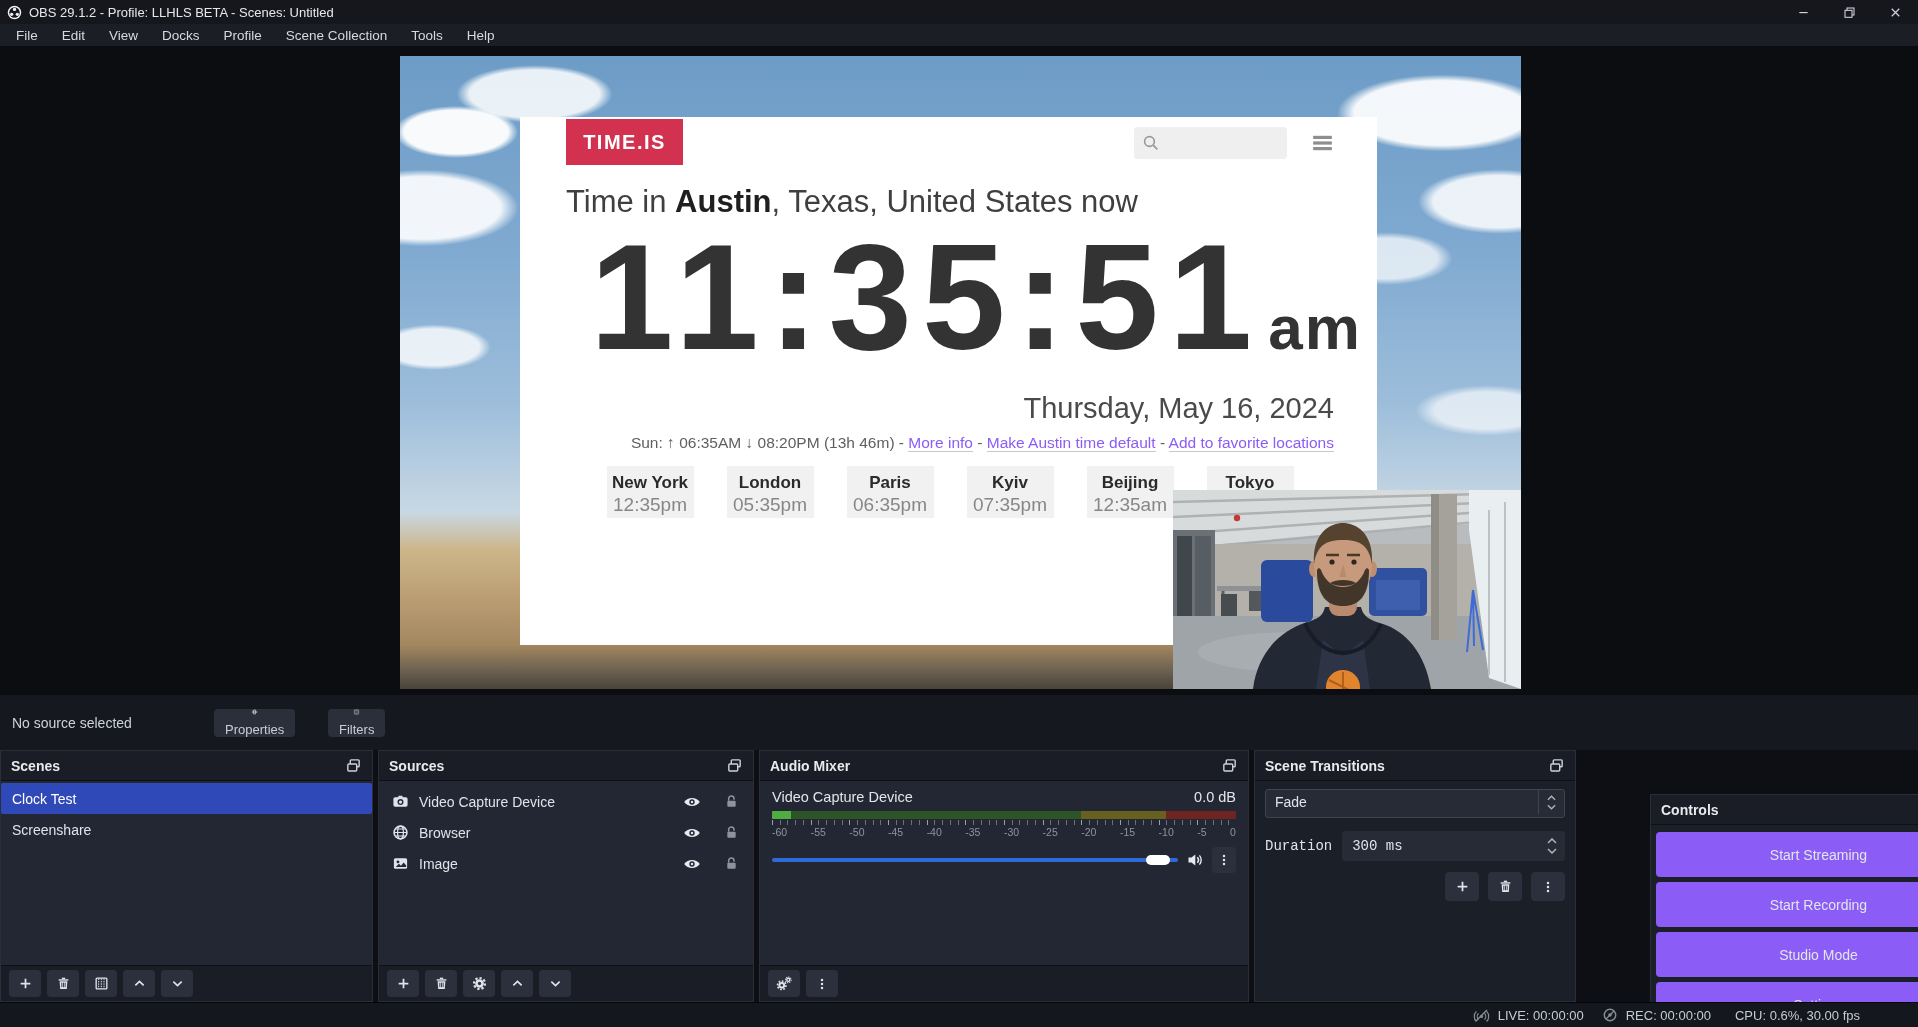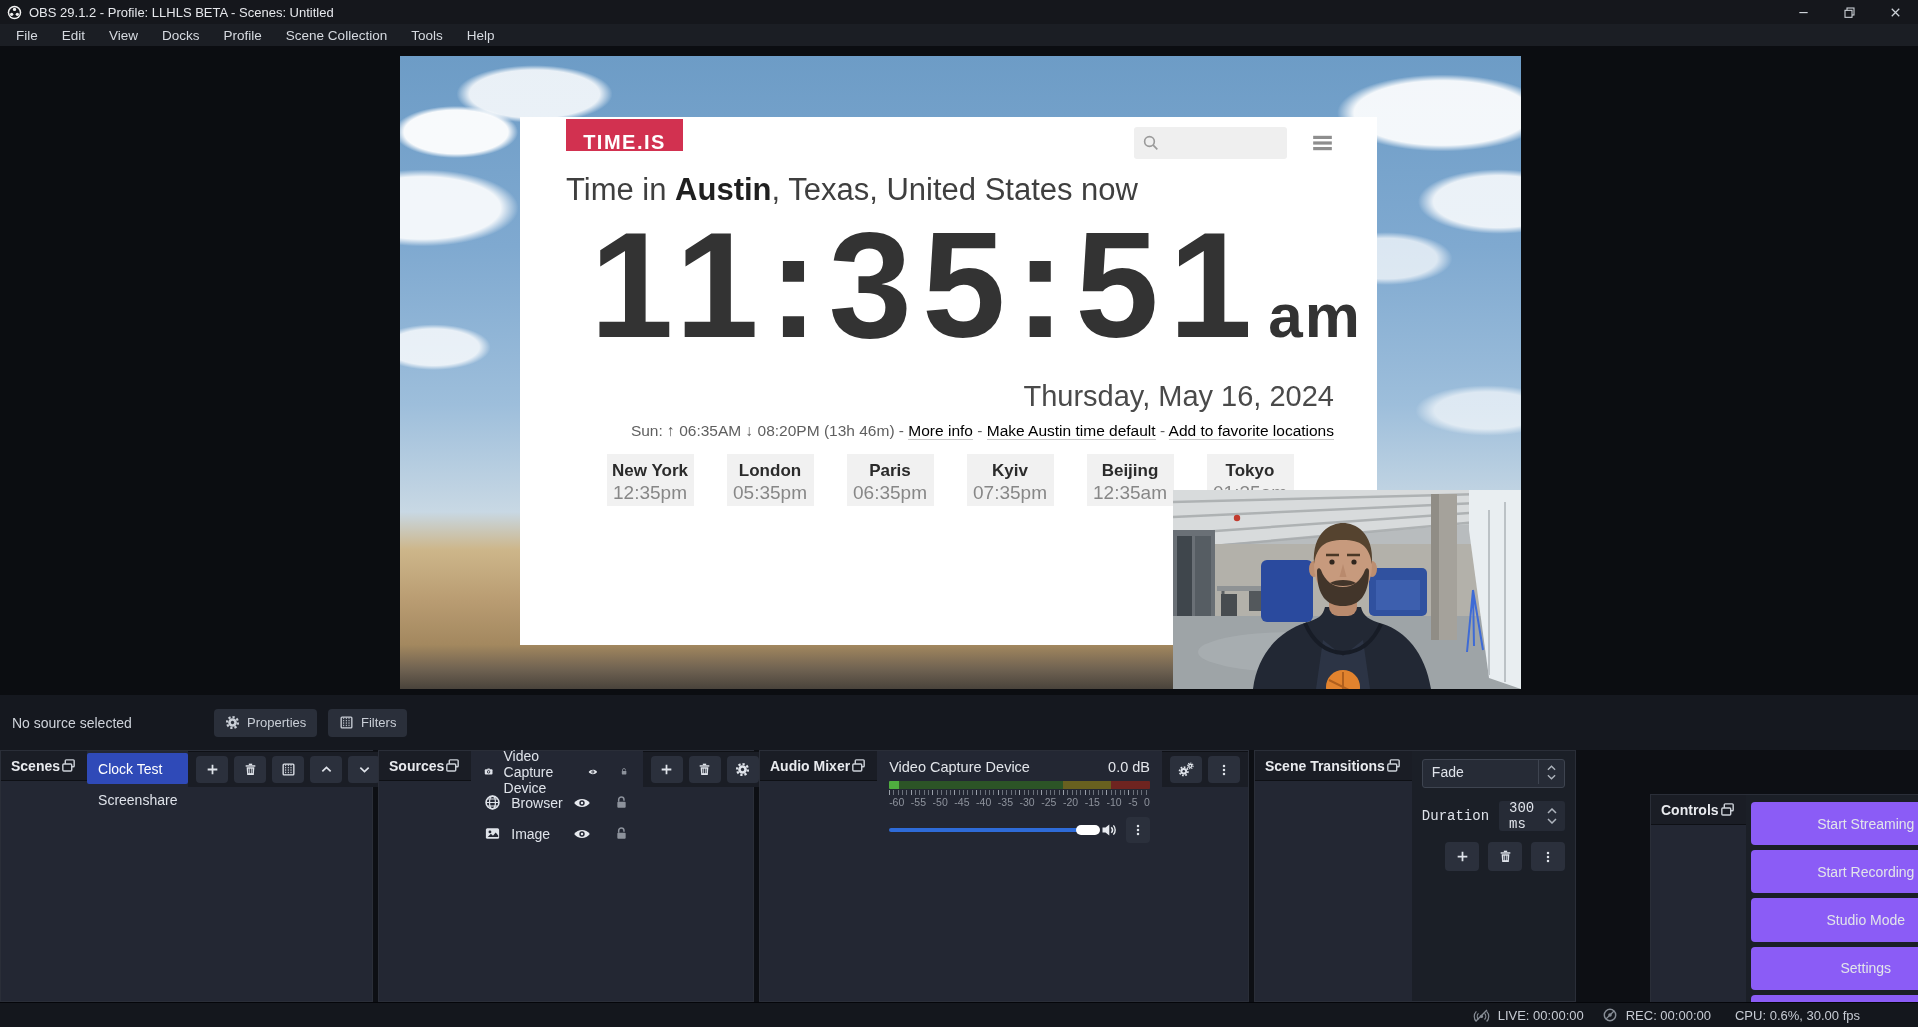--- a/index.html
+++ b/index.html
@@ -33,52 +33,52 @@
       radial-gradient(170px 62px at 93% 9%, rgba(255,255,255,.92) 52%, transparent 62%),
       radial-gradient(130px 52px at 98% 23%, rgba(255,255,255,.85) 50%, transparent 62%),
       radial-gradient(110px 44px at 88% 32%, rgba(255,255,255,.72) 46%, transparent 60%),
       radial-gradient(95px 38px at 3% 46%, rgba(255,255,255,.8) 48%, transparent 60%),
       radial-gradient(120px 42px at 97% 56%, rgba(255,255,255,.66) 44%, transparent 60%),
       linear-gradient(180deg,#6d9cc6 0%,#7fa9d0 30%,#9dbedb 55%,#c8d8e4 72%,#cdb68a 78%,#b99c72 86%,#a3885f 93%,#6e6151 97%,#49433b 100%);
   }
   
   .page { position:absolute; left:120px; top:61px; width:857px; height:528px; background:#ffffff;
     color:#3c3c3c; padding:0 43px 0 46px; }
-  .ti-logo { display:inline-block; margin-top:2px; width:117px; height:32px; background:#d23150;
+  .ti-logo { display:inline-block; margin-top:2px; width:117px; height:46px; background:#d23150;
     color:#fff; font-weight:700; font-size:20px; letter-spacing:1.5px; text-align:center; line-height:46px; }
   .page-top { position:absolute; top:10px; right:41px; display:flex; align-items:center; gap:22px; }
   .ti-search { width:153px; height:32px; background:#efefef; border-radius:3px; display:flex; align-items:center; padding-left:8px; color:#9a9a9a; }
   .ti-burger { color:#8e8e8e; }
   .ti-heading { margin-top:19px; font-size:31px; color:#3f3f3f; }
   .ti-heading b { font-weight:800; color:#1f1f1f; }
   .ti-time { margin-top:2px; padding-left:24px; white-space:nowrap; color:#333; }
   .ti-time .big { font-size:150px; line-height:1.0; font-weight:700; letter-spacing:10px; }
   .ti-time .ampm { font-size:62px; font-weight:700; letter-spacing:2px; margin-left:6px; }
   .ti-date { margin-top:20px; text-align:right; font-size:29px; color:#4a4a4a; }
   .ti-sun { margin-top:9px; text-align:right; font-size:15.5px; color:#5f5f5f; }
-  .ti-sun a { color:#000000; text-decoration:none; border-bottom:1px solid #c9c9c9; }
+  .ti-sun a { color:#8b5cf6; text-decoration:none; border-bottom:1px solid #c9c9c9; }
   .ti-clocks { margin-top:14px; display:flex; justify-content:center; gap:33px; }
   .ti-tile { width:87px; height:52px; background:#f1f1f1; text-align:center; padding-top:7px; }
   .ti-tile .city { font-size:17px; font-weight:700; color:#2b2b2b; }
   .ti-tile .ctime { font-size:19px; color:#878787; margin-top:1px; }
 
   .webcam { position:absolute; left:773px; top:434px; width:348px; height:199px; }
 
   
   .src-toolbar { position:absolute; top:695px; left:0; right:0; height:55px; background:#15181f; }
   .src-status { position:absolute; left:12px; top:50%; transform:translateY(-50%); color:#cfd3da; font-size:14px; }
   .bar-btn { position:absolute; top:50%; transform:translateY(-50%); height:28px; background:#2a2f3a; border-radius:4px;
-    display:flex; align-items:center; gap:7px; padding:0 11px; color:#c9ced6; font-size:13px; }
+    display:flex; align-items:center; gap:7px; padding:0 11px; color:#c9ced6; font-size:13px;flex-direction:column; }
   .bar-btn.properties { left:214px; }
   .bar-btn.filters { left:328px; }
 
   
   .docks { position:absolute; top:750px; left:0; right:0; height:252px; }
   .dock { position:absolute; top:0; height:252px; background:#232733; border:1px solid #2a2e38;
-    display:flex; flex-direction:row; }
+    display:flex; flex-direction:column; }
   .dock-scenes { left:0;    width:373px; }
   .dock-sources{ left:378px; width:376px; }
   .dock-audio  { left:759px; width:490px; }
   .dock-trans  { left:1254px; width:322px; }
   .dock-ctrl   { left:1650px; width:337px;margin-top:44px; }
   .dock-header { height:30px; flex:none; display:flex; align-items:center; padding:0 10px; background:#1a1d25;
     border-bottom:1px solid #0e1015; font-weight:700; font-size:14px; color:#e8eaee; }
   .dock-header .pop { margin-left:auto; color:#cdd2d9; --hole:#1a1d25; }
   .dock-body { flex:1; position:relative; background:#232733; }
   .dock-body.dark { background:#1b1f27; }

